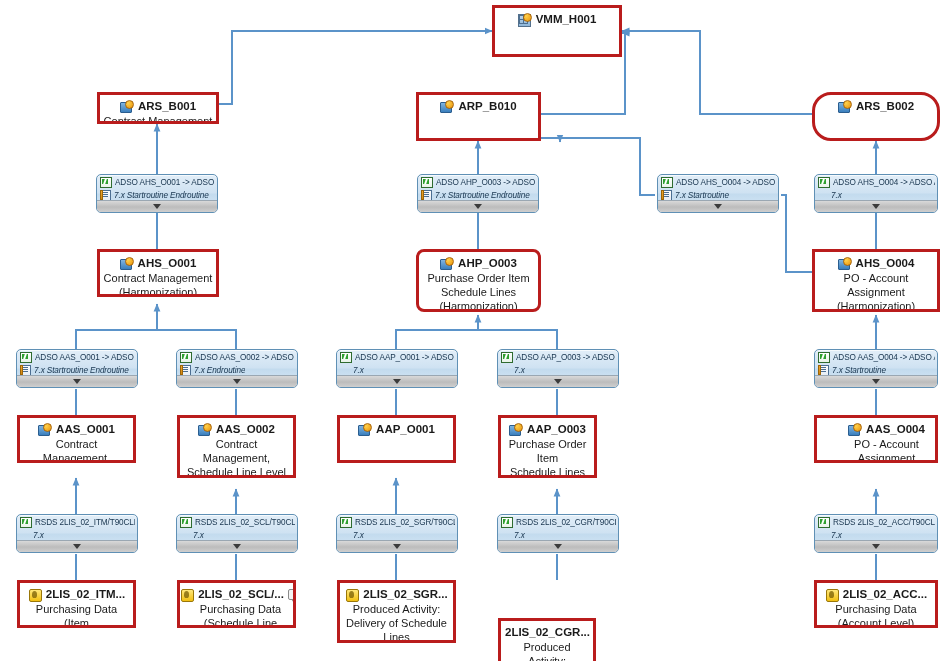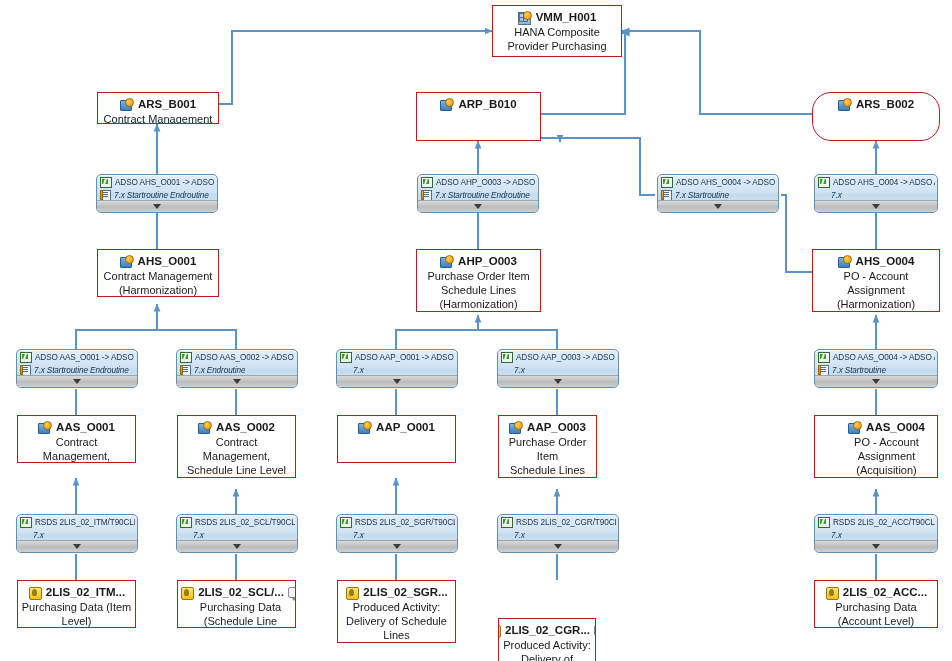--- a/index.html
+++ b/index.html
@@ -27,21 +27,21 @@
     left: 0; top: 0;
     width: 952px;
     height: 661px;
     pointer-events: none;
   }
 
   
   .node {
     position: absolute;
     box-sizing: border-box;
-    border: 1px solid #b91c1c;
+    border: 3px solid #b91c1c;
     background: #ffffff;
     text-align: center;
     font-size: 11px;
     color: #1a1a1a;
     line-height: 14px;
     padding: 4px 3px 4px 3px;
     overflow: hidden;
   }
   .node .title {
     font-weight: bold;
@@ -310,22 +310,20 @@
     </g>
   </svg>
 
   <div class="node" style="left:492px; top:5px; width:130px; height:52px;">
     <div class="title">
       <span class="ic ic-cp">
           <span class="g"></span>
         </span>
       <span>VMM_H001</span>
     </div>
-    <div class="desc" style="white-space:pre-line;">HANA Composite
-Provider Purchasing</div>
   </div>
 
   <div class="node" style="left:97px; top:92px; width:122px; height:32px;">
     <div class="title">
       <span class="ic ic-adso"></span>
       <span>ARS_B001</span>
     </div>
     <div class="desc" style="white-space:pre-line;">Contract Management</div>
   </div>
 
@@ -402,21 +400,21 @@
 
   <div class="node" style="left:97px; top:249px; width:122px; height:48px;">
     <div class="title">
       <span class="ic ic-adso"></span>
       <span>AHS_O001</span>
     </div>
     <div class="desc" style="white-space:pre-line;">Contract Management
 (Harmonization)</div>
   </div>
 
-  <div class="node" style="left:416px; top:249px; width:125px; height:63px;">
+  <div class="node" style="left:416px; top:249px; width:125px; height:63px;border-radius:8px;">
     <div class="title">
       <span class="ic ic-adso"></span>
       <span>AHP_O003</span>
     </div>
     <div class="desc" style="white-space:pre-line;">Purchase Order Item
 Schedule Lines
 (Harmonization)</div>
   </div>
 
   <div class="node" style="left:812px; top:249px; width:128px; height:63px;">
@@ -526,21 +524,21 @@
   <div class="node" style="left:498px; top:415px; width:99px; height:63px;">
     <div class="title">
       <span class="ic ic-adso"></span>
       <span>AAP_O003</span>
     </div>
     <div class="desc" style="white-space:pre-line;">Purchase Order Item
 Schedule Lines
 (Acquisition)</div>
   </div>
 
-  <div class="node" style="left:814px; top:415px; width:124px; height:63px;padding-left:24px;">
+  <div class="node" style="left:814px; top:415px; width:124px; height:48px;padding-left:24px;">
     <div class="title">
       <span class="ic ic-adso"></span>
       <span>AAS_O004</span>
     </div>
     <div class="desc" style="white-space:pre-line;">PO - Account
 Assignment
 (Acquisition)</div>
   </div>
 
   <div class="tnode" style="left:16px; top:514px; width:122px; height:39px;">

